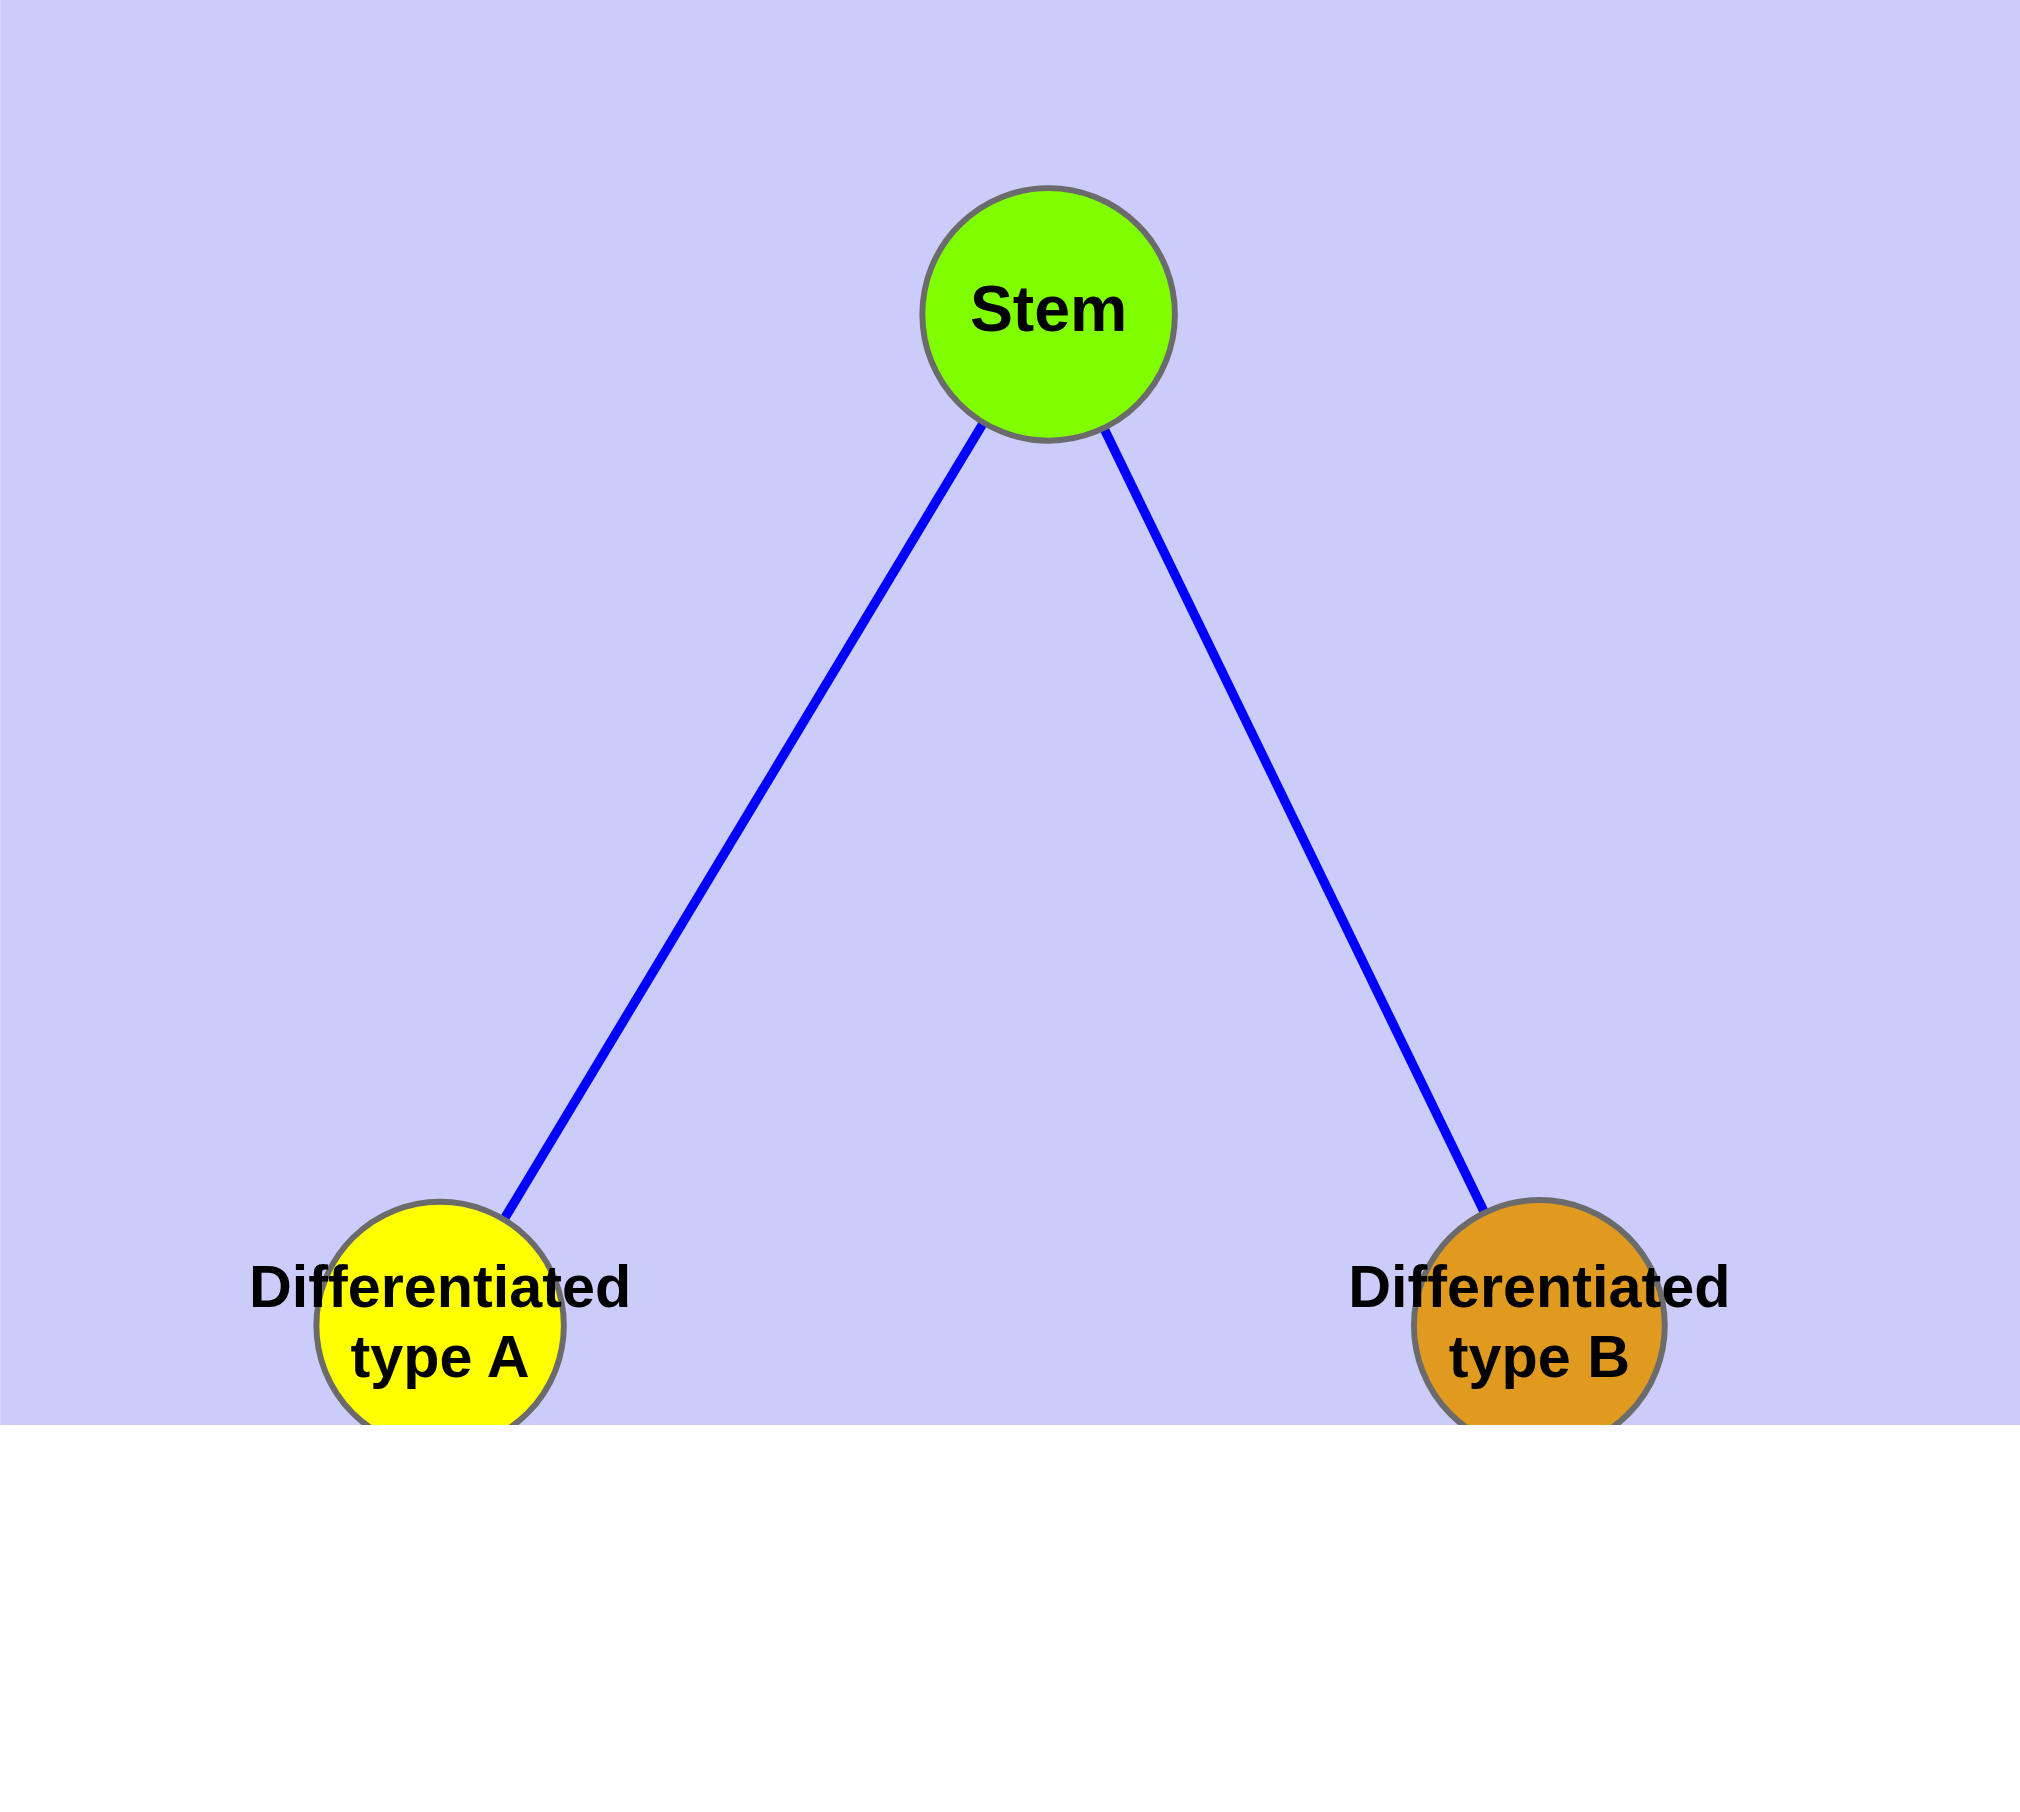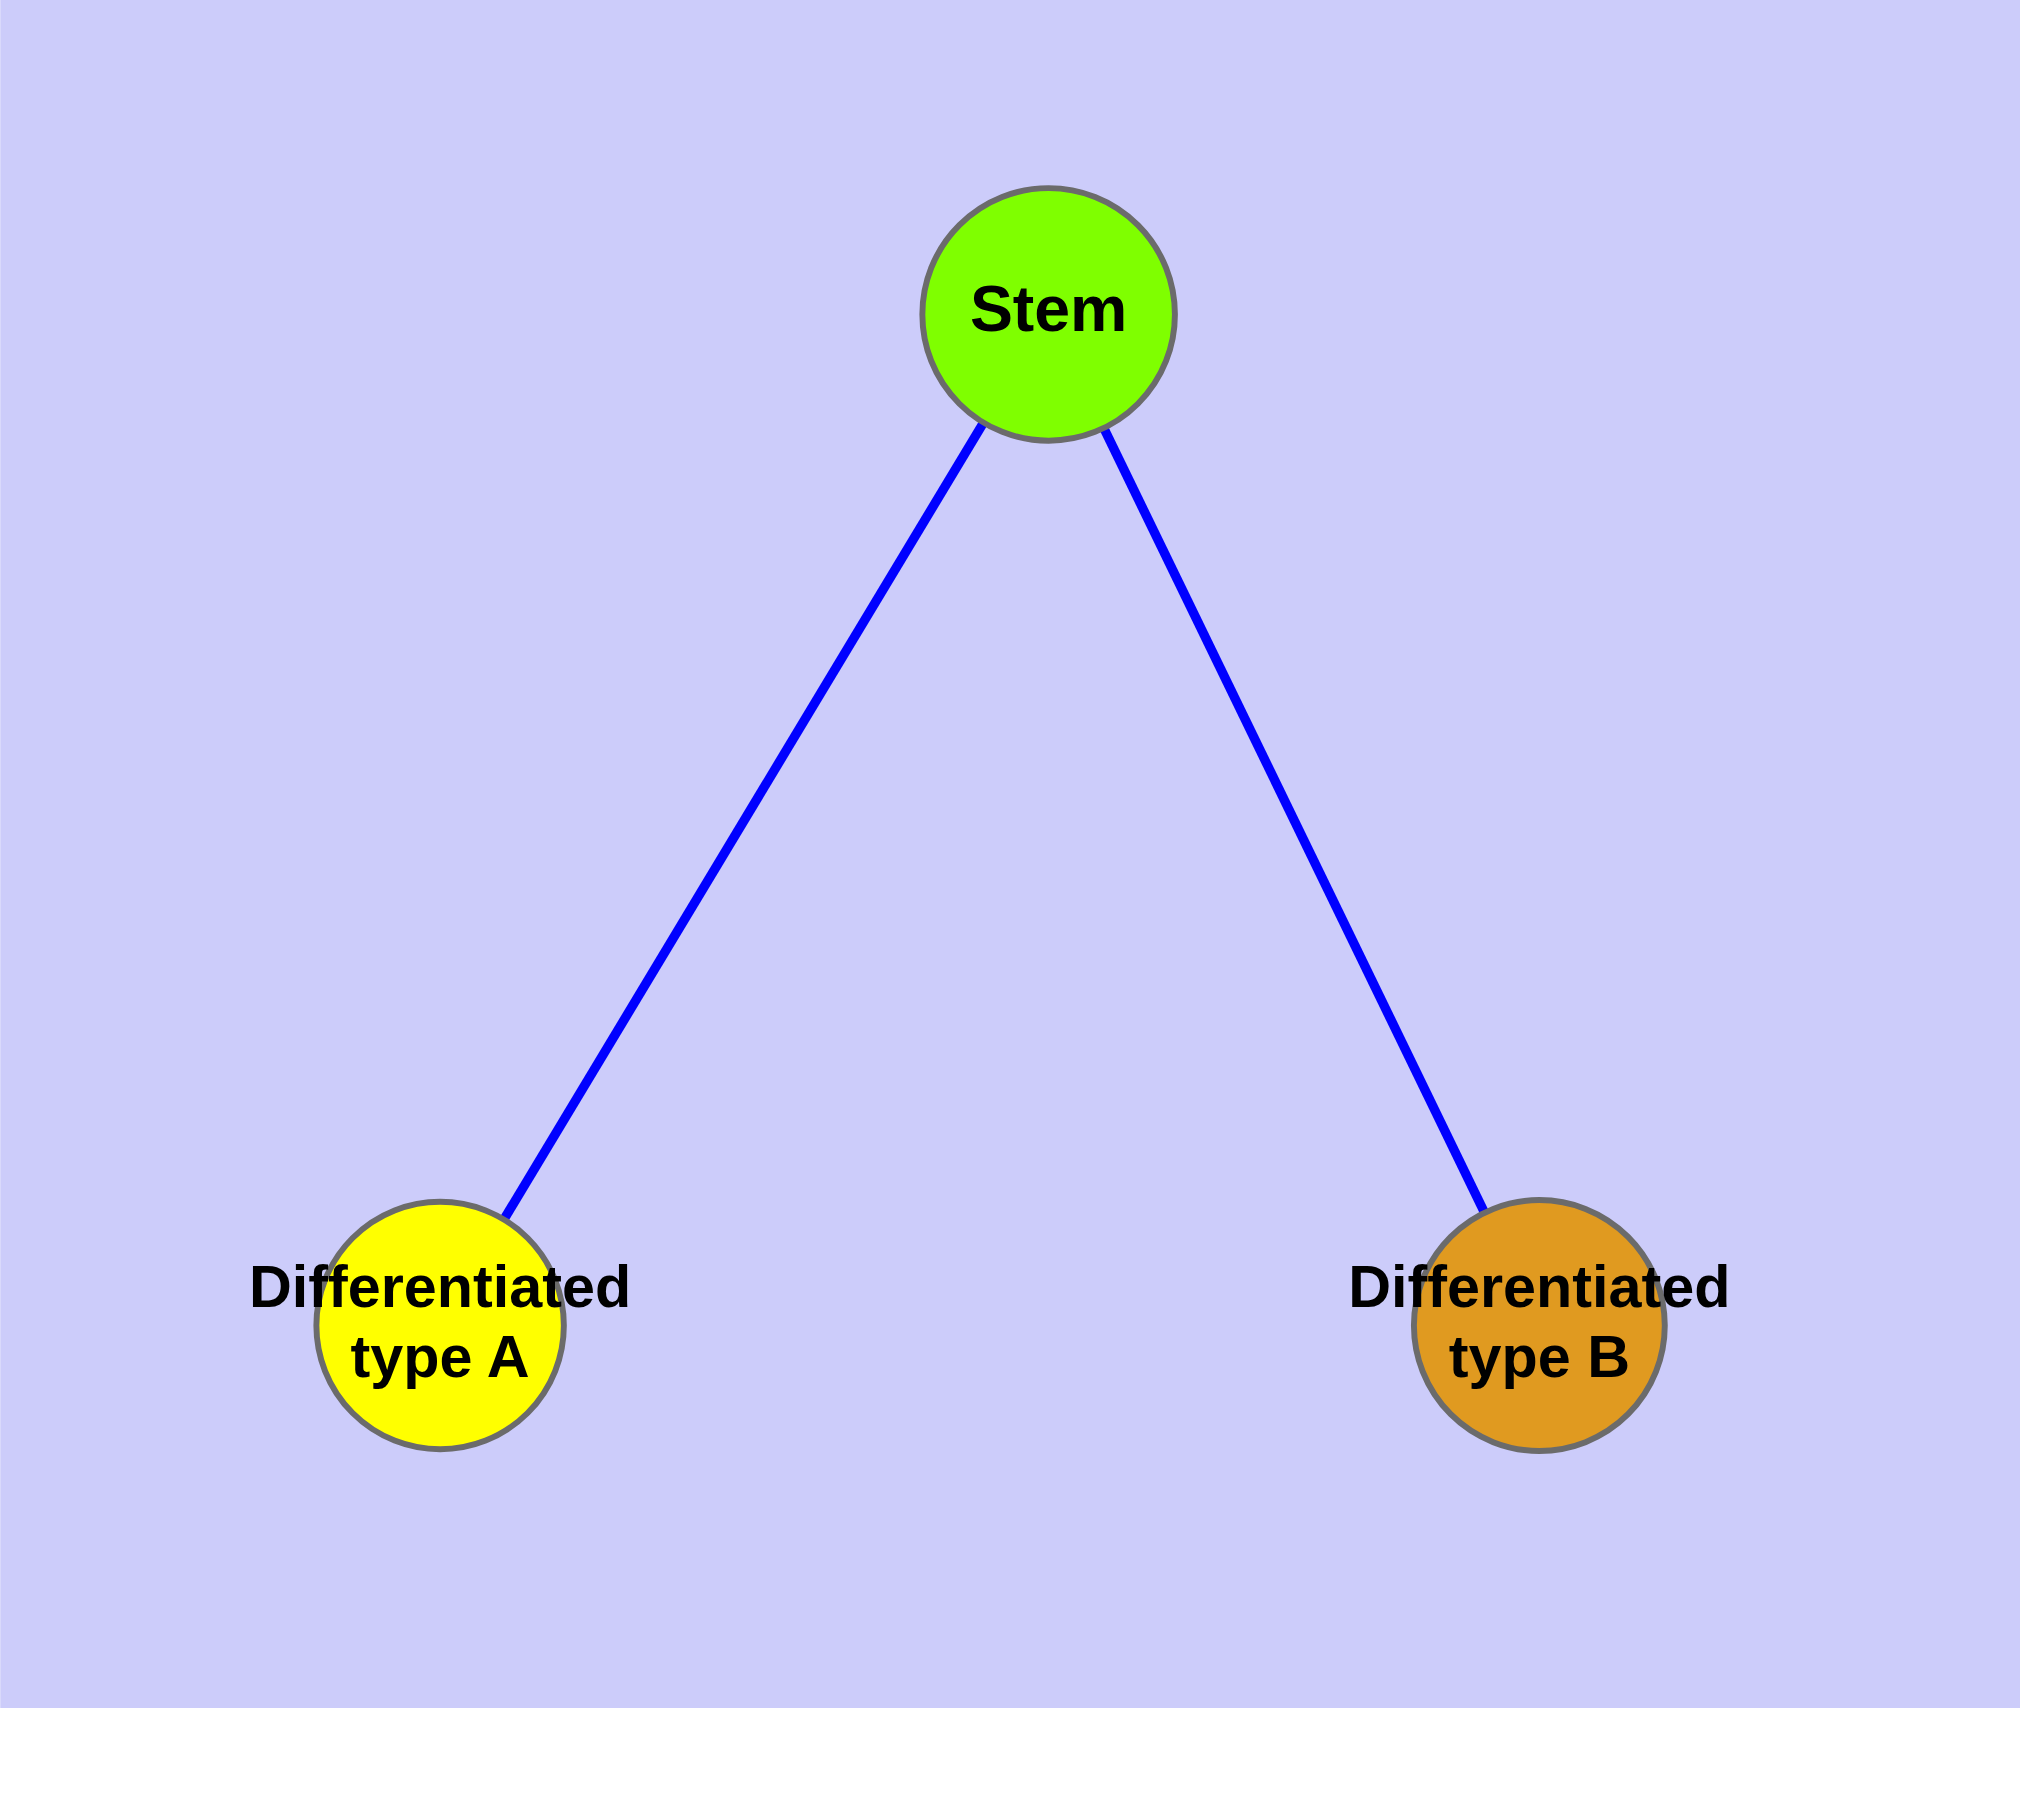--- a/index.html
+++ b/index.html
@@ -28,21 +28,21 @@
     font-weight: bold;
     fill: #000000;
     text-anchor: middle;
     dominant-baseline: middle;
     paint-order: normal;
   }
 </style>
 </head>
 <body>
 
-<div id="canvas" style="width: 2021px; height: 1708px;">
+<div id="canvas" style="width: 2021px; height: 1425px;">
   <svg id="graph-svg" viewBox="0 0 2384 2138" xmlns="http://www.w3.org/2000/svg">
     <rect id="bg-rect" x="0" y="0" width="2384" height="2138" fill="#CCCCFA"></rect>
     <g id="edge-layer">
         <line x1="1160.1670990168484" y1="498.66246639679656" x2="594.2859298224171" y2="1438.907918832669" stroke="#0000FF" stroke-width="11" stroke-linecap="butt"></line>
         <line x1="1302.0571270376229" y1="505.04689560601764" x2="1751.3794979760523" y2="1430.8527479886536" stroke="#0000FF" stroke-width="11" stroke-linecap="butt"></line>
       </g>
     <g id="node-layer">
         <g>
           <circle cx="1237" cy="371" r="149" fill="#7FFF00" stroke="#6B6B6B" stroke-width="7"></circle>
           <text class="node-label" x="1237" y="371" font-size="76" font-family="&quot;Liberation Sans&quot;, sans-serif" font-weight="bold" fill="#000000" text-anchor="middle" dominant-baseline="central"><tspan x="1237" dy="0">Stem</tspan></text>

